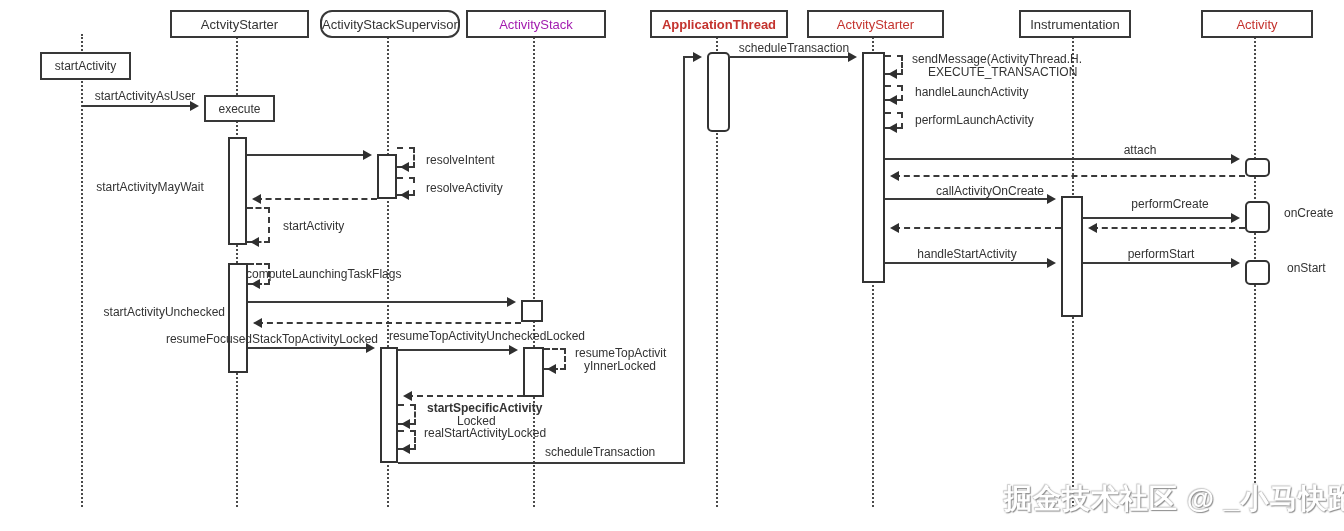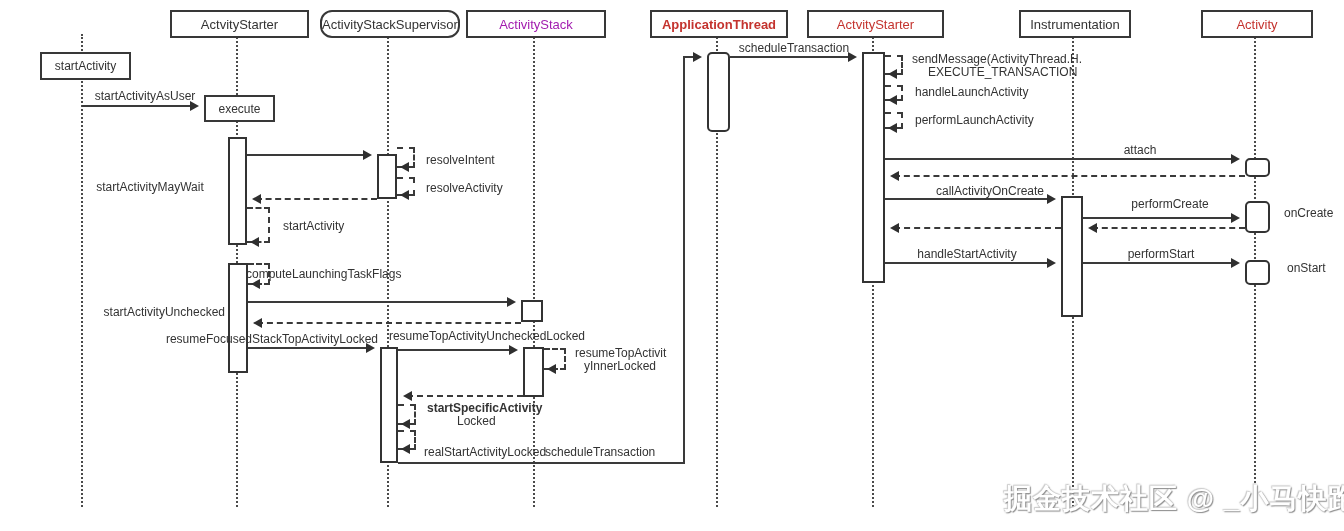--- a/index.html
+++ b/index.html
@@ -160,21 +160,21 @@
     <div class="flabel" style="left: 75px; top: 180px; width: 150px; text-align: center;">startActivityMayWait</div>
     <div class="flabel" style="left: 75px; top: 305px; width: 150px; text-align: right;">startActivityUnchecked</div>
     <div class="flabel" style="left: 426px; top: 153px;">resolveIntent</div>
     <div class="flabel" style="left: 426px; top: 181px;">resolveActivity</div>
     <div class="flabel" style="left: 283px; top: 219px;">startActivity</div>
     <div class="flabel" style="left: 246px; top: 267px;">computeLaunchingTaskFlags</div>
     <div class="flabel" style="left: 575px; top: 346px;">resumeTopActivit</div>
     <div class="flabel" style="left: 584px; top: 359px;">yInnerLocked</div>
     <div class="flabel" style="left: 427px; top: 401px; font-weight: bold;">startSpecificActivity</div>
     <div class="flabel" style="left: 457px; top: 414px;">Locked</div>
-    <div class="flabel" style="left: 424px; top: 445px;">realStartActivityLocked</div>
+    <div class="flabel" style="left: 424px; top: 426px;">realStartActivityLocked</div>
     <div class="flabel" style="left: 545px; top: 445px;">scheduleTransaction</div>
     <div class="flabel" style="left: 912px; top: 52px;">sendMessage(ActivityThread.H.</div>
     <div class="flabel" style="left: 928px; top: 65px;">EXECUTE_TRANSACTION</div>
     <div class="flabel" style="left: 915px; top: 85px;">handleLaunchActivity</div>
     <div class="flabel" style="left: 915px; top: 113px;">performLaunchActivity</div>
     <div class="flabel" style="left: 1284px; top: 206px; text-align: center;">onCreate</div>
     <div class="flabel" style="left: 1287px; top: 261px;">onStart</div>
     <div class="watermark">掘金技术社区 @ _小马快跑_</div>
   </div>
 

